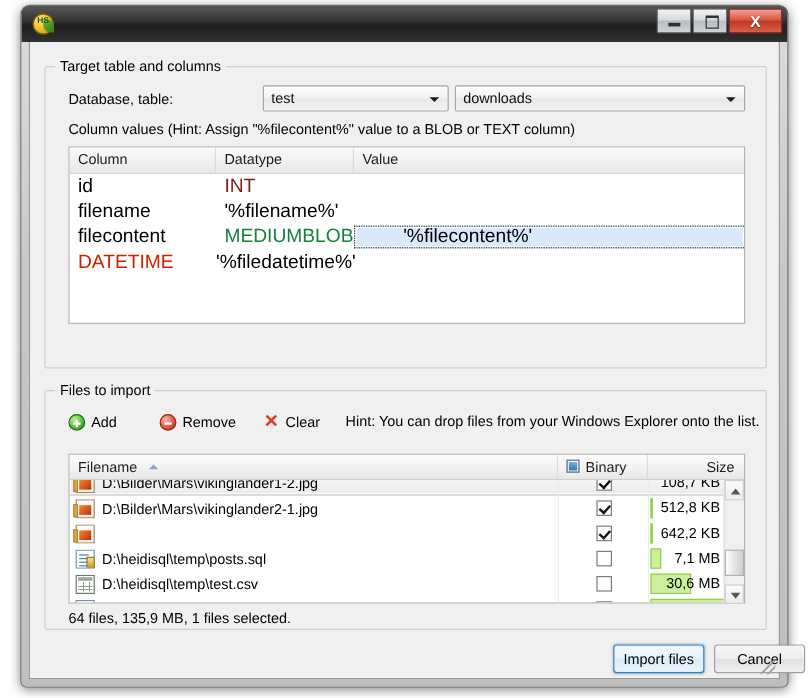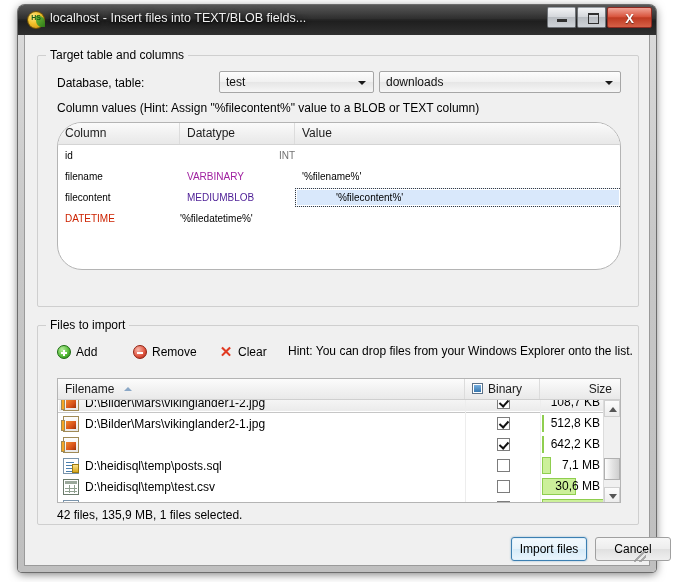--- a/index.html
+++ b/index.html
@@ -221,21 +221,21 @@
   .cg-c1 { width: 122px; }
   .cg-c2 { width: 115px; }
   .cg-c3 { width: 325px; border-right: none !important; }
 
   .cg-row {
     height: 21px;
     display: flex;
     align-items: center;
   }
   .cg-row .cell {
-    font-size: 10px;
+    font-size: 16px;
     padding-left: 7px;
     box-sizing: border-box;
     white-space: nowrap;
     overflow: hidden;
     height: 21px;
     line-height: 21px;
   }
   .cell-value.selected {
     background: #d9e8fb;
     border: 1px dotted #3b3b3b;
@@ -579,21 +579,20 @@
 </head>
 <body>
 
 <div id="window">
 
   <div id="titlebar">
     <div id="titlebar-gloss"></div>
     <div id="title-icon">
       <div id="title-icon-leaf"></div>
     </div>
-    <div id="title-text">localhost - Insert files into TEXT/BLOB fields...</div>
 
     <div id="win-buttons">
       <div class="win-btn">
         <div class="min-bar"></div>
       </div>
       <div class="win-btn">
         <div class="max-box"></div>
       </div>
       <div class="win-btn close">
         <div class="glyph">X</div>
@@ -613,40 +612,39 @@
         <div class="combo-arrow"></div>
       </div>
 
       <div class="combo" style="left:341px; top:15px; width:242px;">
         <div class="combo-val">downloads</div>
         <div class="combo-arrow"></div>
       </div>
 
       <div class="field-label" style="left:19px; top:48px; top:-0px; position:absolute; left:19px; top:45px;">Column values (Hint: Assign "%filecontent%" value to a BLOB or TEXT column)</div>
 
-      <div id="colgrid" style="top:66px;border-radius:25px;">
+      <div id="colgrid" style="top:66px;">
         <div id="colgrid-head">
           <div class="hcell cg-c1">Column</div>
           <div class="hcell cg-c2">Datatype</div>
           <div class="hcell cg-c3">Value</div>
         </div>
         <div id="colgrid-rows">
             <div class="cg-row">
               <div class="cell cg-c1">id</div>
-              <div class="cell cg-c2" style="color: #737373; text-align: right;">INT</div>
+              <div class="cell cg-c2" style="color: #7f1d1d;">INT</div>
               <div class="cell cg-c3 cell-value"></div>
             </div>
             <div class="cg-row">
               <div class="cell cg-c1">filename</div>
-              <div class="cell cg-c2" style="color: rgb(160, 32, 160);">VARBINARY</div>
               <div class="cell cg-c3 cell-value">'%filename%'</div>
             </div>
             <div class="cg-row">
               <div class="cell cg-c1">filecontent</div>
-              <div class="cell cg-c2" style="color: #4c1d95;">MEDIUMBLOB</div>
+              <div class="cell cg-c2" style="color: #15803d;">MEDIUMBLOB</div>
               <div class="cell cg-c3 cell-value selected">'%filecontent%'</div>
             </div>
             <div class="cg-row">
               <div class="cell cg-c2" style="color: rgb(204, 34, 0);">DATETIME</div>
               <div class="cell cg-c3 cell-value">'%filedatetime%'</div>
             </div>
           </div>
       </div>
     </div>
 
@@ -767,21 +765,21 @@
               <span class="sb-arrow"></span>
             </div>
             <div id="sb-thumb"></div>
             <div class="sb-btn down">
               <span class="sb-arrow"></span>
             </div>
           </div>
         </div>
       </div>
 
-      <div id="status-text">42 files, 135,9 MB, 1 files selected.</div>
+      <div id="status-text">64 files, 135,9 MB, 1 files selected.</div>
     </div>
 
     <div class="btn default" id="btn-import">Import files</div>
     <div class="btn" id="btn-cancel">Cancel</div>
 
     <div id="grip"></div>
   </div>
 </div>
 
 </body></html>

